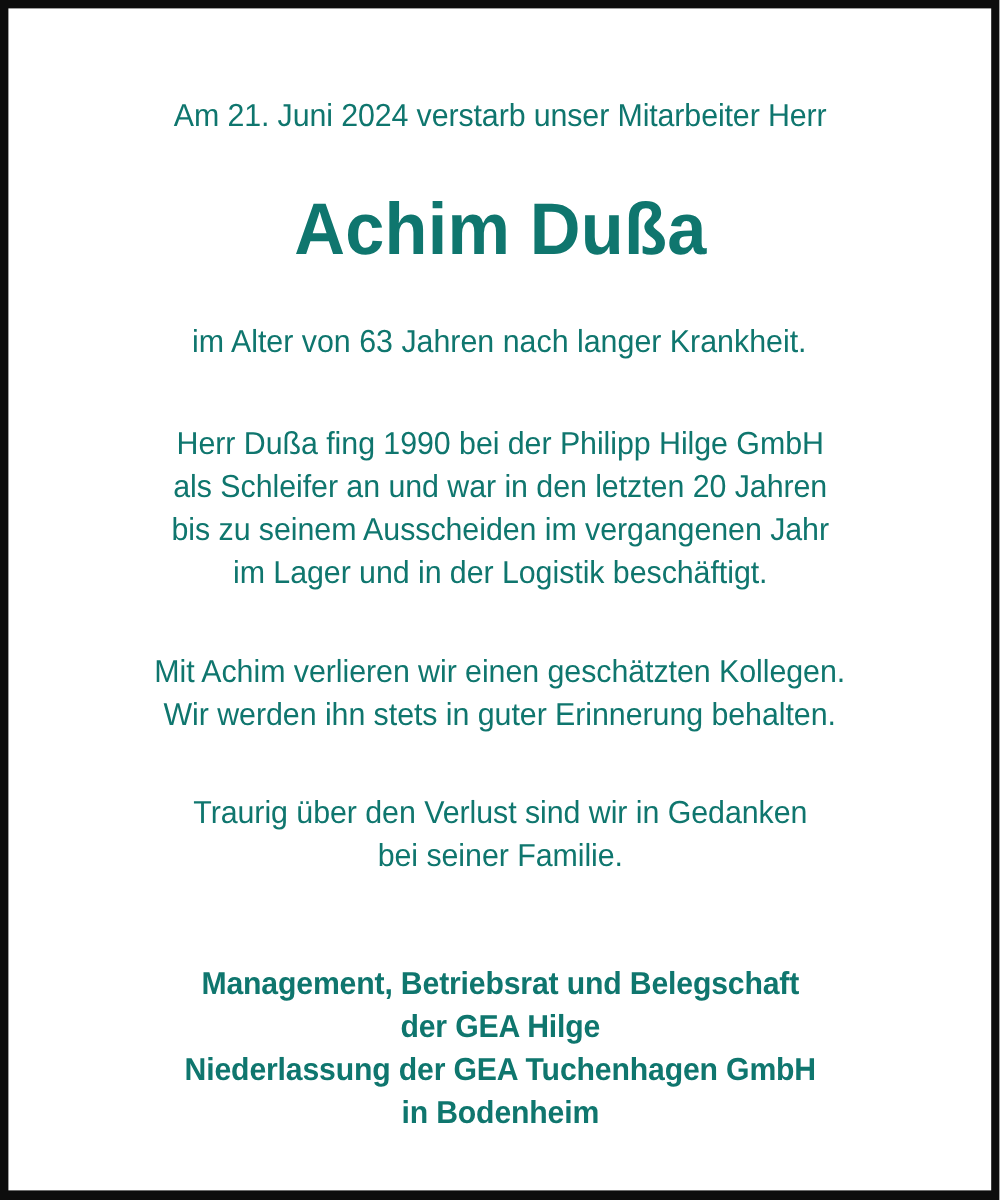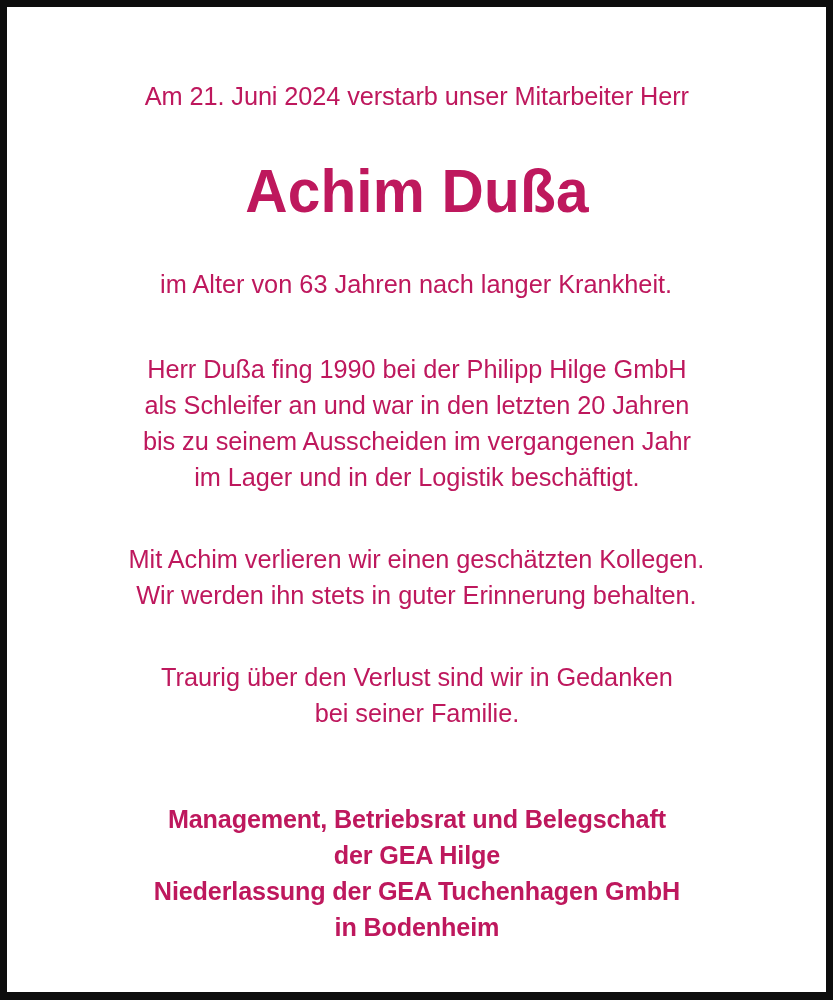--- a/index.html
+++ b/index.html
@@ -22,21 +22,21 @@
     height: 1000px;
     background: #0d0d0d;
     padding: 7px 7px 8px 7px;
   }
 
   .notice-page {
     box-sizing: border-box;
     width: 100%;
     height: 100%;
     background: #ffffff;
-    color: #be185d;
+    color: #0f766e;
     display: flex;
     flex-direction: column;
     align-items: center;
     padding: 72px 56px 0 56px;
     text-align: center;
   }
 
   .line {
     display: block;
     white-space: nowrap;

